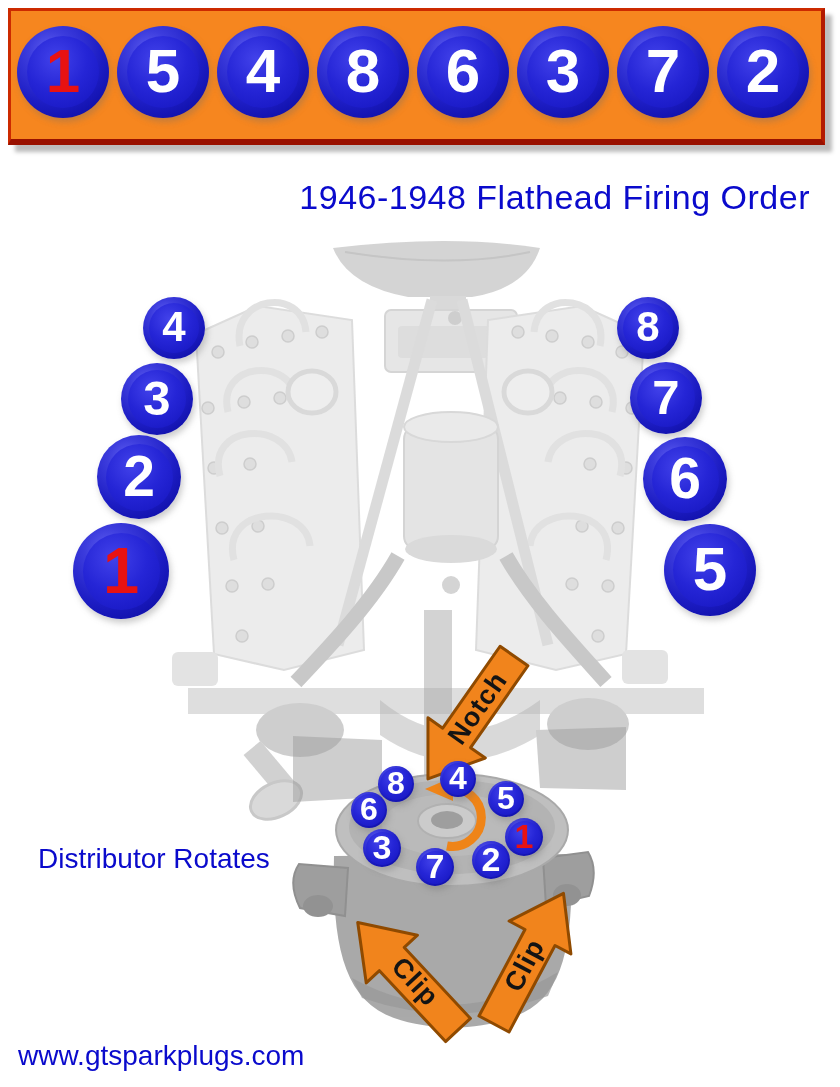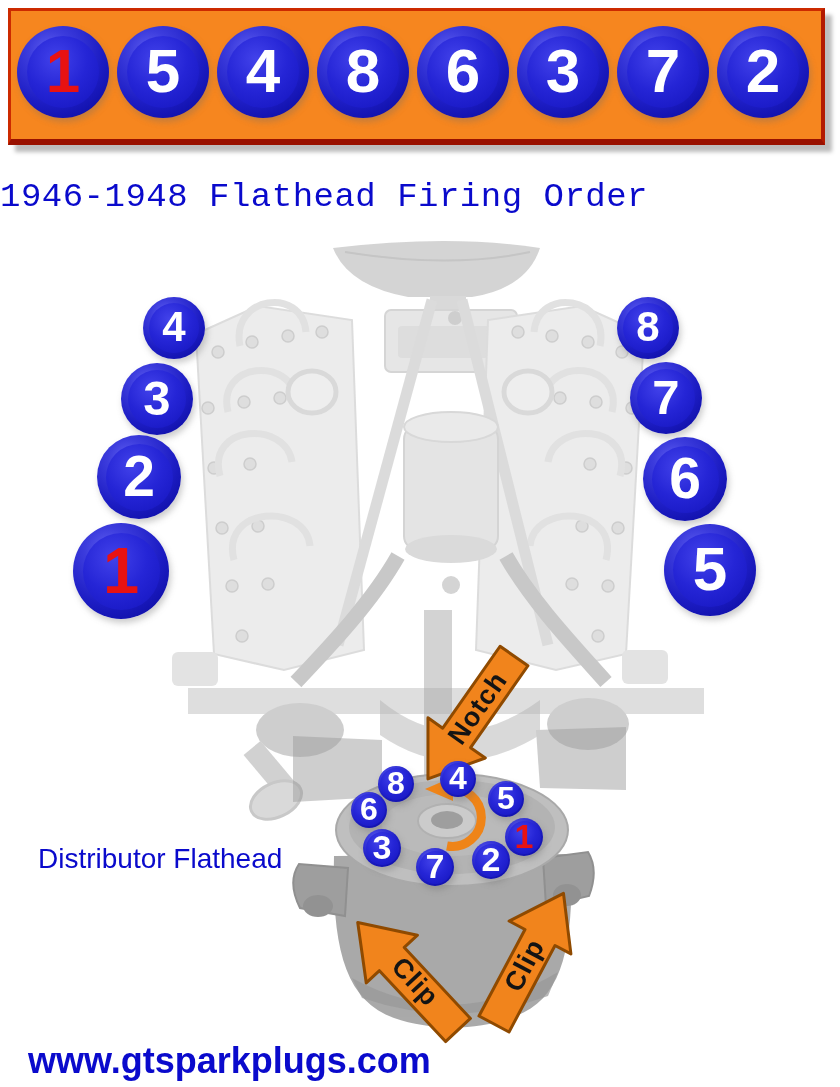--- a/index.html
+++ b/index.html
@@ -29,32 +29,31 @@
   }
   .ball-num{
     font-weight:bold;color:#ffffff;line-height:1;
     font-family:"Liberation Sans",sans-serif;
     transform:translateY(-1px);
   }
   .ball-num.red{color:var(--ball-red,#e81212);}
   
   .page-title{
     position:absolute;left:0;top:178px;width:810px;margin:0;
-    text-align:left;font-size:34px;font-weight:normal;
-    color:var(--text-blue,#0a0acc);letter-spacing:0.5px;font-family:Liberation Mono, monospace;
+    text-align:right;font-size:34px;font-weight:normal;
+    color:var(--text-blue,#0a0acc);letter-spacing:0.5px;
   }
   .rotation-note{
     position:absolute;left:38px;top:843px;z-index:4;
     color:var(--text-blue,#0a0acc);font-size:28px;line-height:32px;
   }
   .footer-url{
-    position:absolute;left:28px;top:1040px;z-index:4;
-    color:var(--text-blue,#0a0acc);font-size:36px;
+    position:absolute;left:18px;top:1040px;z-index:4;
+    color:var(--text-blue,#0a0acc);font-size:28px;
     text-decoration:none;
-    font-weight:bold;
   }
   
   .scene{position:absolute;left:0;top:0;z-index:1;pointer-events:none;}
   .arrow-label{
     font-family:"Liberation Sans",sans-serif;font-weight:bold;font-size:27px;fill:#141414;
     text-anchor:middle;dominant-baseline:middle;letter-spacing:1px;
   }
 </style>
 </head>
 <body>
@@ -322,18 +321,18 @@
         </div>
       </div>
       <div class="ball" style="left: 472px; top: 841px; height: 38px; width: 38px;">
         <div class="ball-core" style="height: 33px; width: 33px;">
           <span class="ball-num" style="font-size: 34px;">2</span>
         </div>
       </div>
     </div>
 
   <div class="rotation-note">
-    <div>Distributor Flathead</div>
+    <div>Distributor Rotates</div>
   </div>
 
   <a class="footer-url">www.gtsparkplugs.com</a>
 
 </div>
 
 </body></html>

